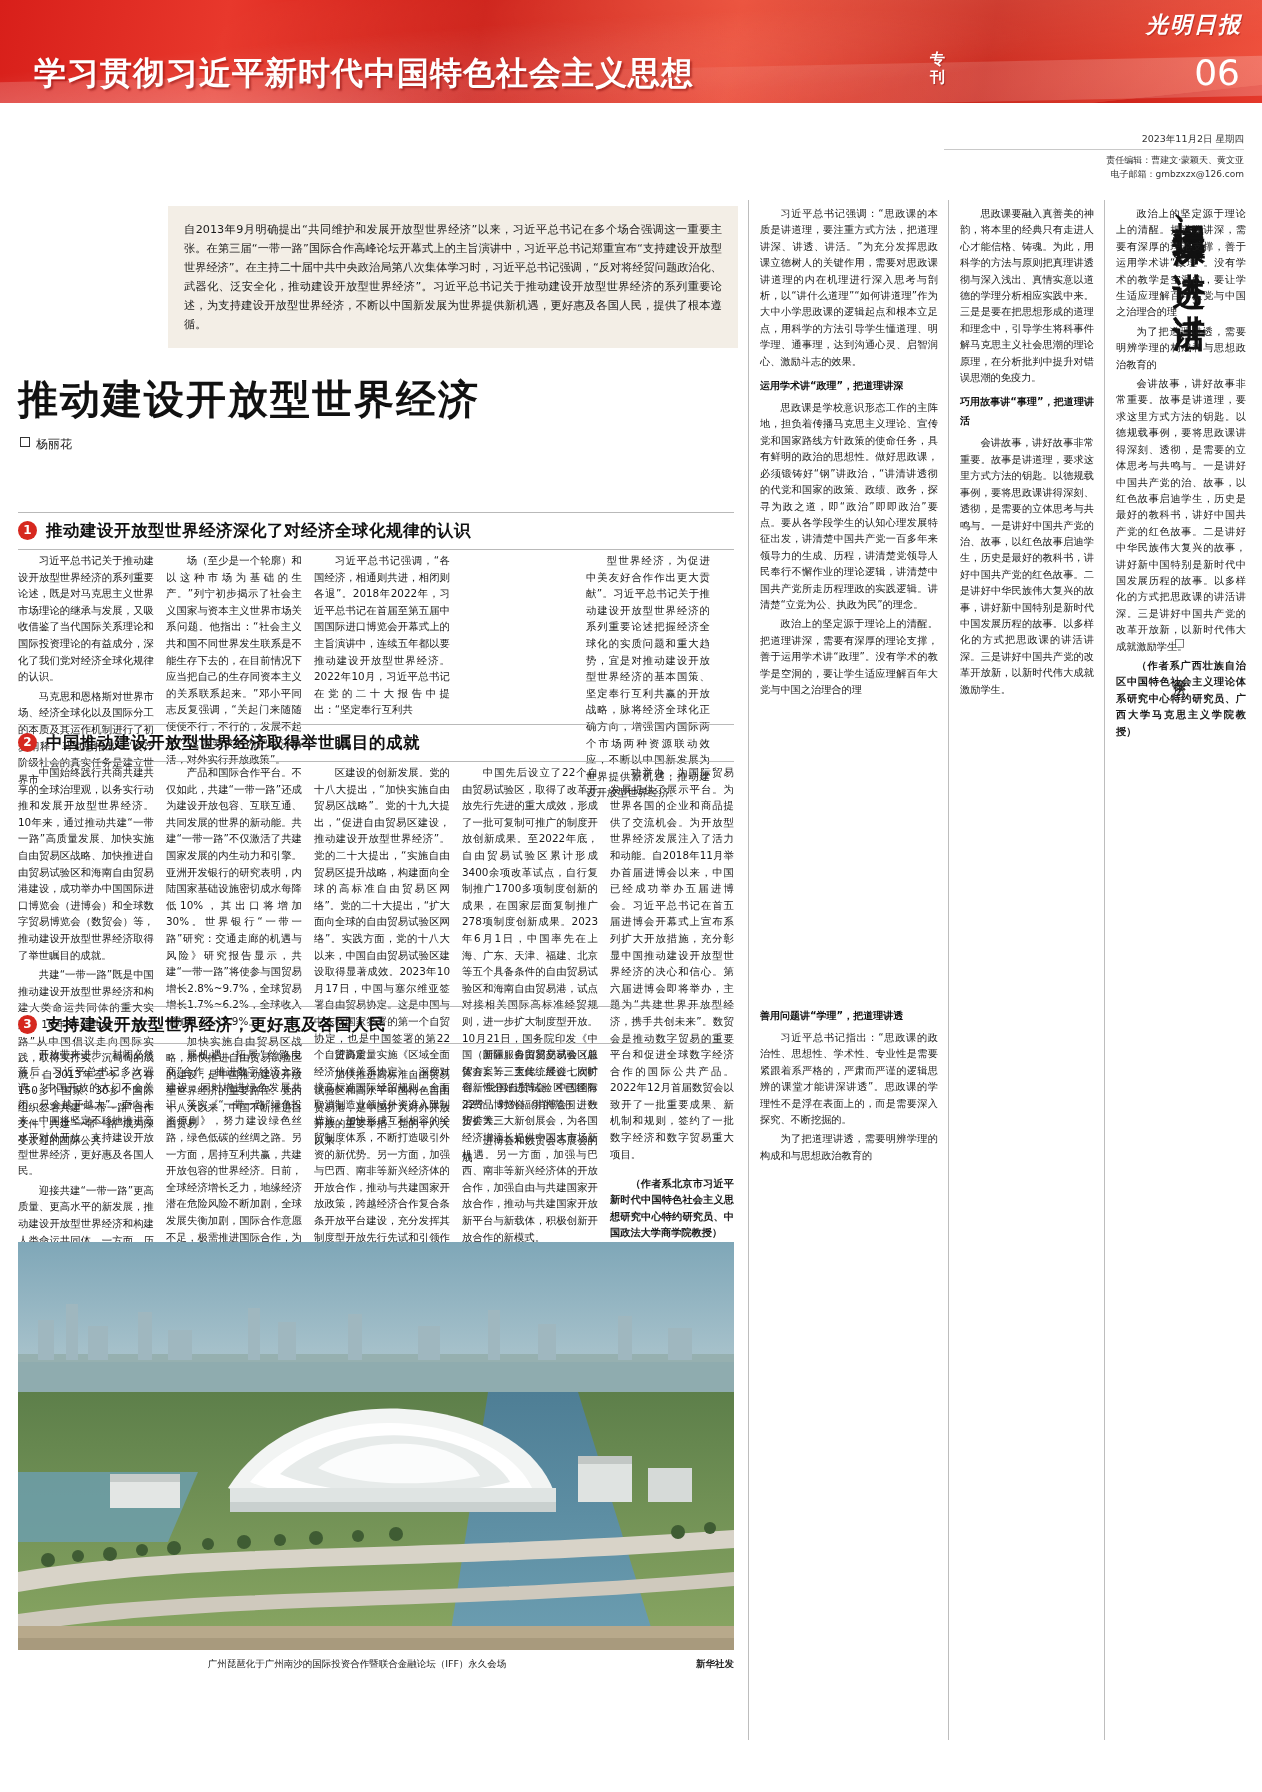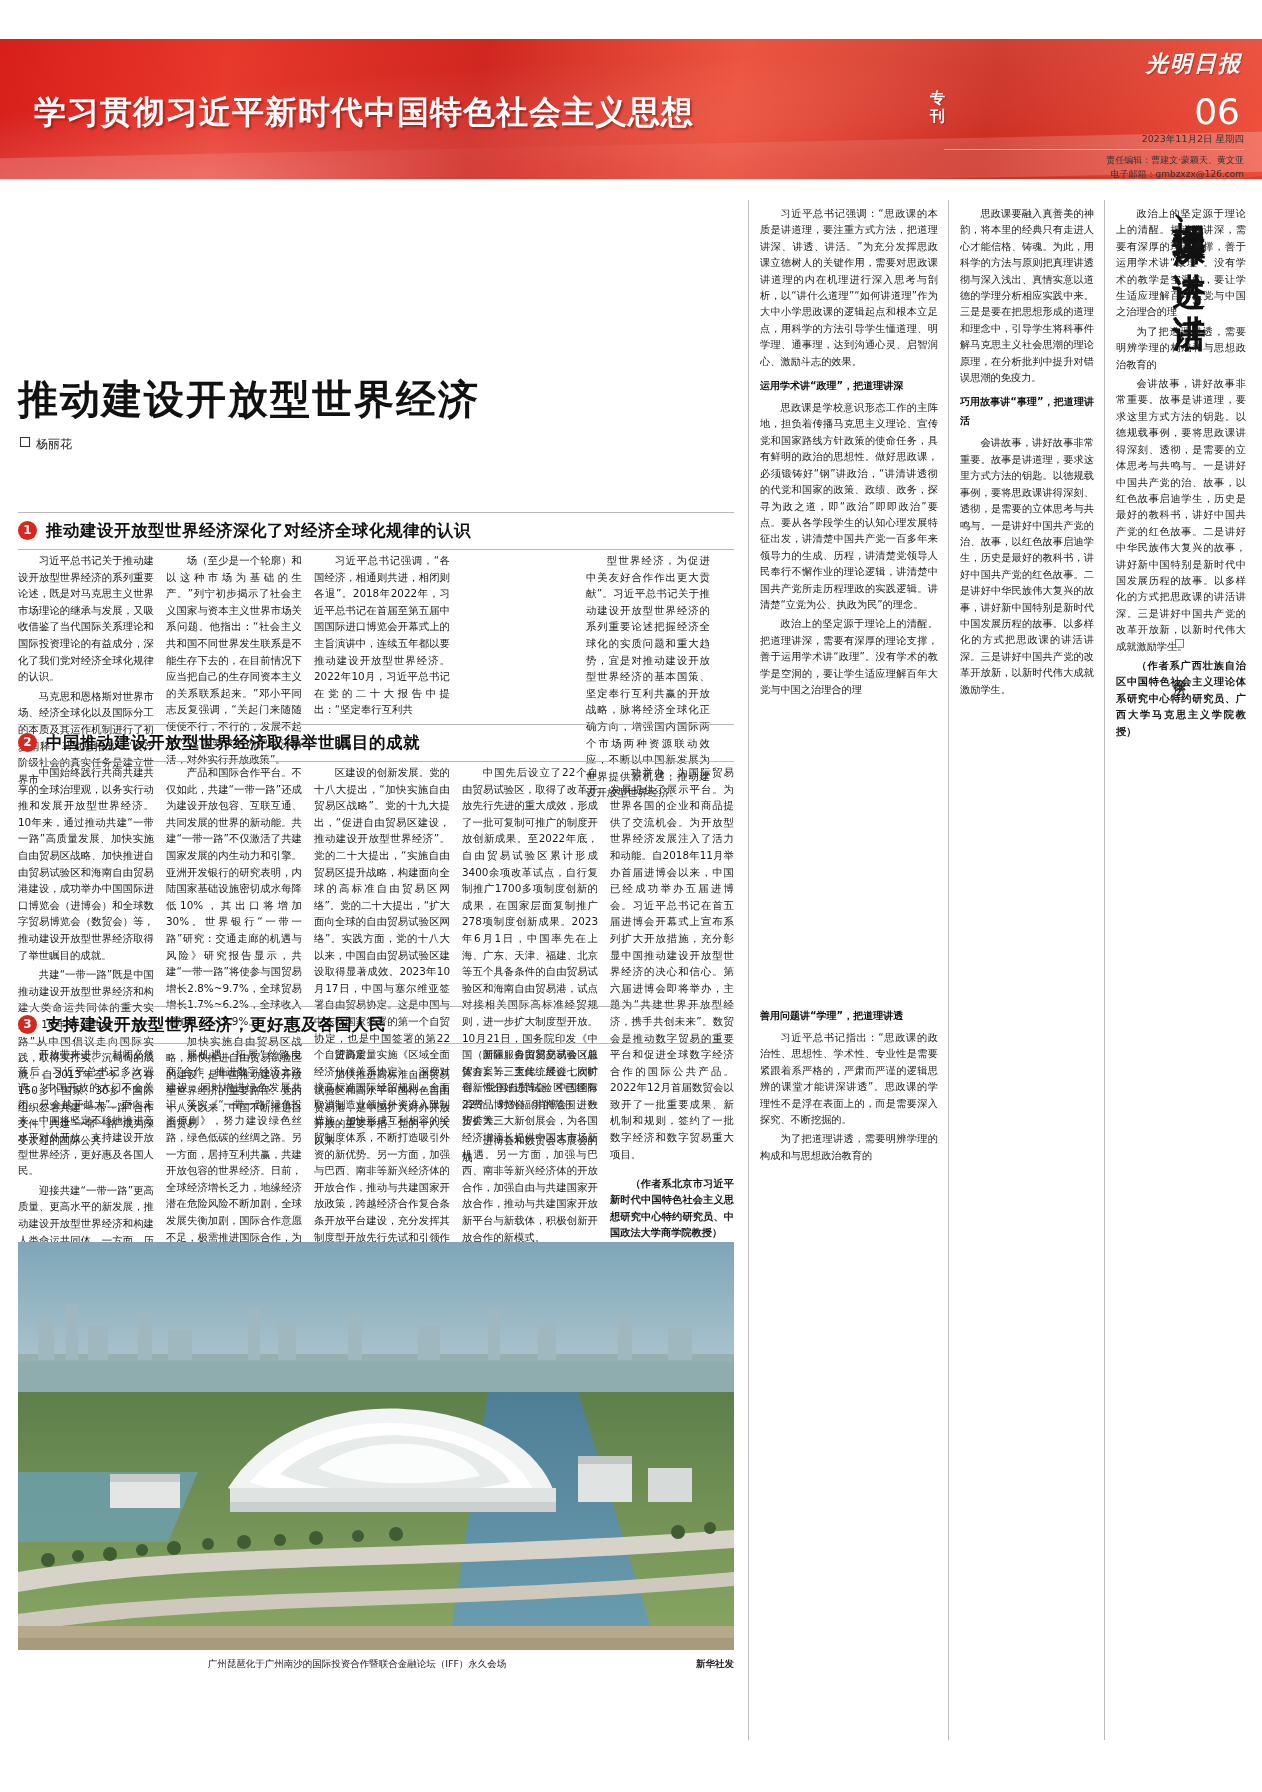--- a/index.html
+++ b/index.html
@@ -11,24 +11,23 @@
     width: 1262px;
     height: 1792px;
     font-family: "DejaVu Sans", "Liberation Sans", sans-serif;
     color: #111;
     position: relative;
     overflow: hidden;
   }
   
   .masthead {
     position: relative;
-    height: 140px;
+    height: 103px;
     background: linear-gradient(100deg, #d81f1a 0%, #e8382c 18%, #c9140f 38%, #e63a28 58%, #b80f0b 78%, #e5392b 100%);
     overflow: hidden;
-    margin-top: 39px;
   }
   .masthead:before {
     content: "";
     position: absolute;
     left: -10%;
     top: -40%;
     width: 130%;
     height: 180%;
     background:
       radial-gradient(ellipse at 20% 60%, rgba(255,255,255,0.20), rgba(255,255,255,0) 45%),
@@ -284,20 +283,21 @@
     <div class="masthead-pageno">06</div>
   </div>
 
   <div class="imprint">
     <div class="dateline">2023年11月2日    星期四</div>
     <div class="rule"></div>
     <div>责任编辑：曹建文·蒙颖天、黄文亚</div>
     <div>电子邮箱：gmbzxzx@126.com</div>
   </div>
 
+  <div class="lead">自2013年9月明确提出“共同维护和发展开放型世界经济”以来，习近平总书记在多个场合强调这一重要主张。在第三届“一带一路”国际合作高峰论坛开幕式上的主旨演讲中，习近平总书记郑重宣布“支持建设开放型世界经济”。在主持二十届中共中央政治局第八次集体学习时，习近平总书记强调，“反对将经贸问题政治化、武器化、泛安全化，推动建设开放型世界经济”。习近平总书记关于推动建设开放型世界经济的系列重要论述，为支持建设开放型世界经济，不断以中国新发展为世界提供新机遇，更好惠及各国人民，提供了根本遵循。</div>
 
   <div class="main-headline">推动建设开放型世界经济</div>
   <div class="main-author">
     <span class="sq"></span><span>杨丽花</span>
   </div>
 
   <div class="sec-head" style="top:512px;">
     <span class="num">1</span><span class="txt">推动建设开放型世界经济深化了对经济全球化规律的认识</span>
   </div>
 

